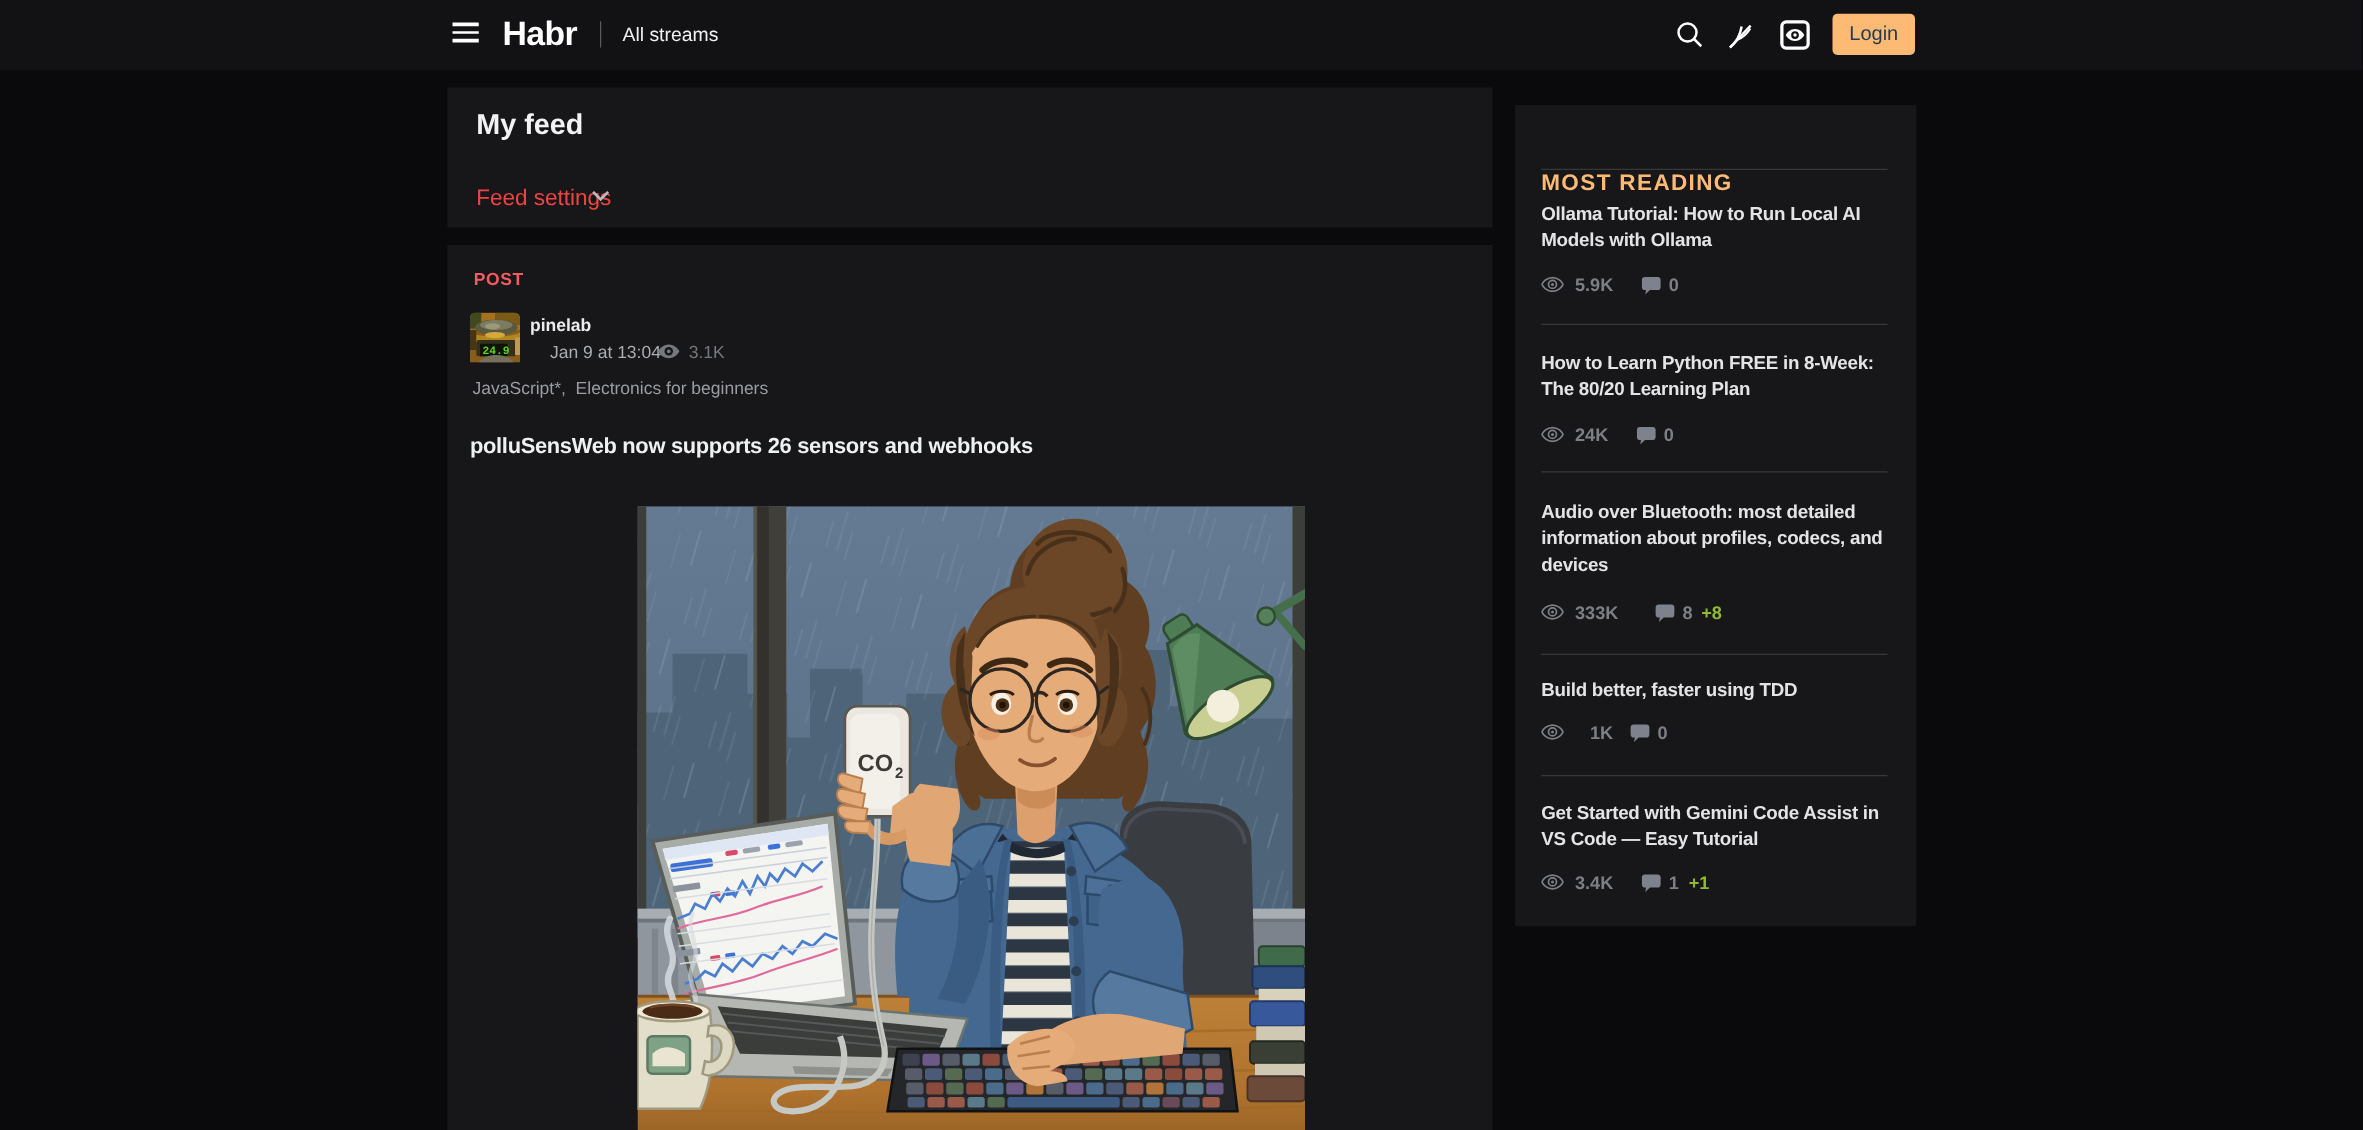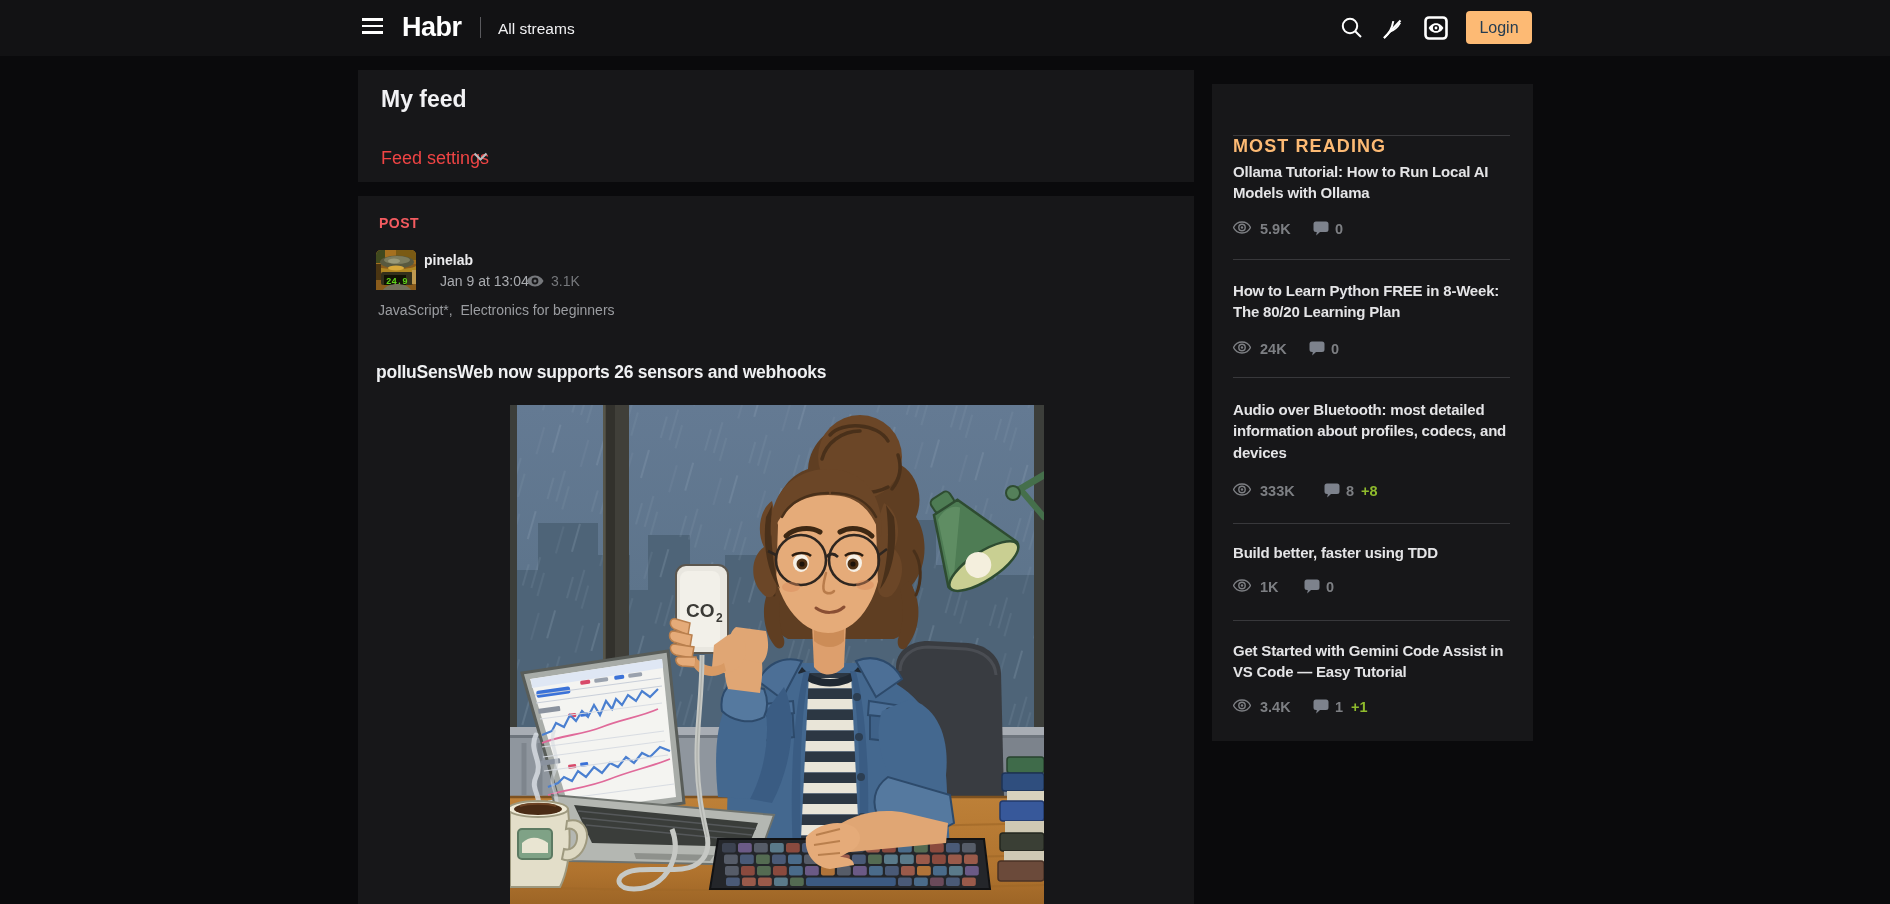--- a/index.html
+++ b/index.html
@@ -20,21 +20,21 @@
   #feedcard { left:358px; top:70px; width:836px; height:112px; }
   #myfeed { position:absolute; left:23px; top:16px; font-size:23px; font-weight:bold; color:#f2f2f4; }
   #feedset { position:absolute; left:23px; top:78px; font-size:18px; color:#ef4444; }
   #postcard { left:358px; top:196px; width:836px; height:708px; }
   #postlabel { position:absolute; left:21px; top:19px; font-size:14px; font-weight:bold; color:#f45b60; letter-spacing:0.5px; }
   #avatar { position:absolute; left:18px; top:54px; width:40px; height:48px; border-radius:5px; overflow:hidden; }
   #uname { position:absolute; left:66px; top:56px; font-size:14px; font-weight:bold; color:#ececee; }
   #pdate { position:absolute; left:66px; top:77px; font-size:14px; color:#aaacb0;margin-left:16px; }
   #pviews { position:absolute; left:193px; top:77px; font-size:14px; font-weight:normal; color:#76787c; }
   #hubs { position:absolute; left:20px; top:106px; font-size:14px; color:#9b9da1; }
-  #ptitle { position:absolute; left:18px; top:166px; font-size:17.5px; font-weight:bold; color:#eff0f2; letter-spacing:-0.25px; }
+  #ptitle { position:absolute; left:18px; top:150px; font-size:17.5px; font-weight:bold; color:#eff0f2; letter-spacing:-0.25px; }
   #illus { position:absolute; left:152px; top:209px; width:534px; height:499px; }
   
   #sidecard { left:1212px; top:84px; width:321px; height:657px; }
   #srhead { position:absolute; left:21px; top:20px; font-size:18px; font-weight:bold; color:#fdba74; letter-spacing:1.1px;margin-top:32px; }
   .sdiv { position:absolute; left:21px; width:277px; height:1px; background:#38383b; }
   .stitle { position:absolute; left:21px; width:300px; font-size:15px; font-weight:bold; color:#e4e4e6; line-height:21.4px; letter-spacing:-0.2px; }
   .stats { position:absolute; left:21px; height:16px; font-size:14.5px; font-weight:bold; color:#7d7f83; }
   .stats .num { position:absolute; top:1px; }
   .stats svg { position:absolute; top:1px; }
   .plus { color:#8fbb2c; }
@@ -451,21 +451,21 @@
         <span class="num plus" style="left:128px">+8</span>
       </div>
     <div class="sdiv" style="top:439px"></div>
     <div class="stitle" style="top:458px">Build better, faster using TDD</div>
     <div class="stats" style="top:494px">
         <svg style="left:0px" width="18" height="13" viewBox="0 0 18 13">
           <path d="M9 1 C4.5 1 1.5 4.3 0.5 6.5 C1.5 8.7 4.5 12 9 12 C13.5 12 16.5 8.7 17.5 6.5 C16.5 4.3 13.5 1 9 1 Z" fill="none" stroke="#7d7f83" stroke-width="1.4"></path>
           <circle cx="9" cy="6.5" r="3.2" fill="none" stroke="#7d7f83" stroke-width="1.4"></circle>
           <circle cx="9" cy="6.5" r="1.2" fill="#7d7f83"></circle>
         </svg>
-        <span class="num" style="left:27px">1K</span>
+        <span class="num" style="left:39px">1K</span>
         <svg style="left:71px" width="16" height="15" viewBox="0 0 16 15">
           <path d="M3 0.5 H13 A2.5 2.5 0 0 1 15.5 3 V8.5 A2.5 2.5 0 0 1 13 11 H7 L3.2 14.6 L3.8 11 H3 A2.5 2.5 0 0 1 0.5 8.5 V3 A2.5 2.5 0 0 1 3 0.5 Z" fill="#7d828c"></path>
         </svg>
         <span class="num" style="left:93px">0</span>
       </div>
     <div class="sdiv" style="top:536px"></div>
     <div class="stitle" style="top:556px">Get Started with Gemini Code Assist in<br>VS Code — Easy Tutorial</div>
     <div class="stats" style="top:614px">
         <svg style="left:0px" width="18" height="13" viewBox="0 0 18 13">
           <path d="M9 1 C4.5 1 1.5 4.3 0.5 6.5 C1.5 8.7 4.5 12 9 12 C13.5 12 16.5 8.7 17.5 6.5 C16.5 4.3 13.5 1 9 1 Z" fill="none" stroke="#7d7f83" stroke-width="1.4"></path>

